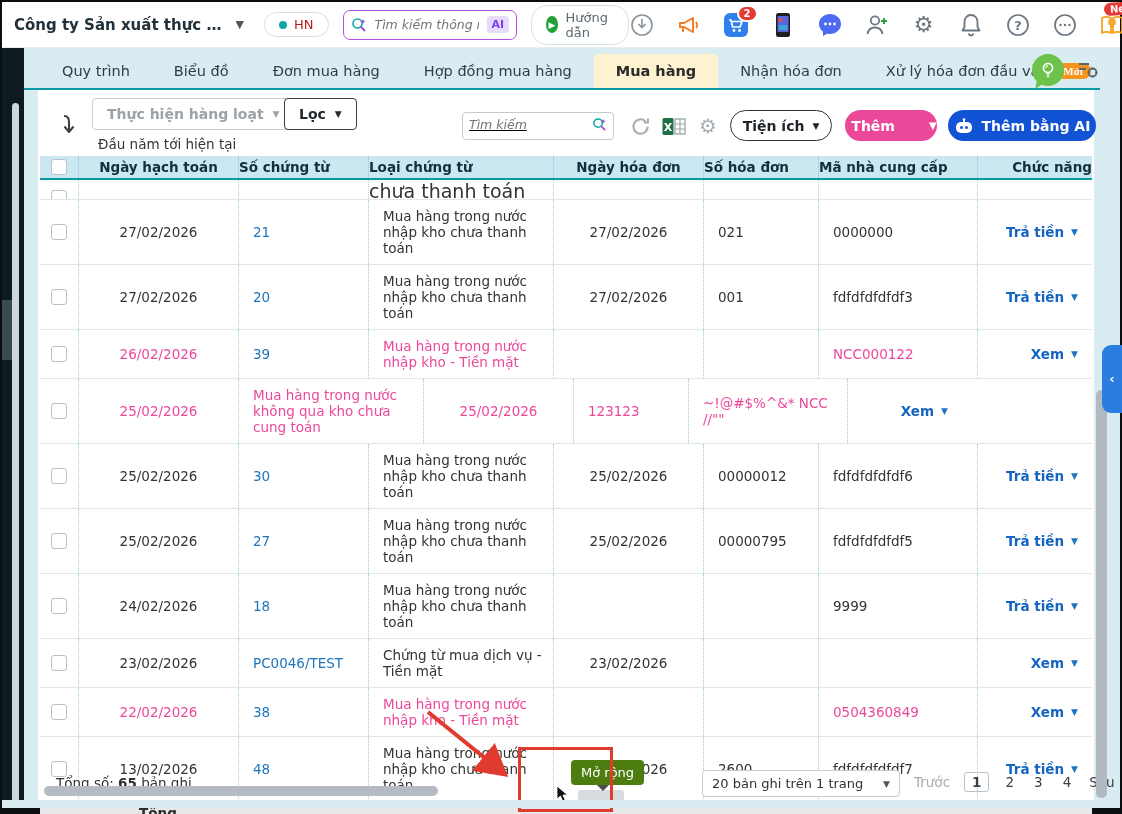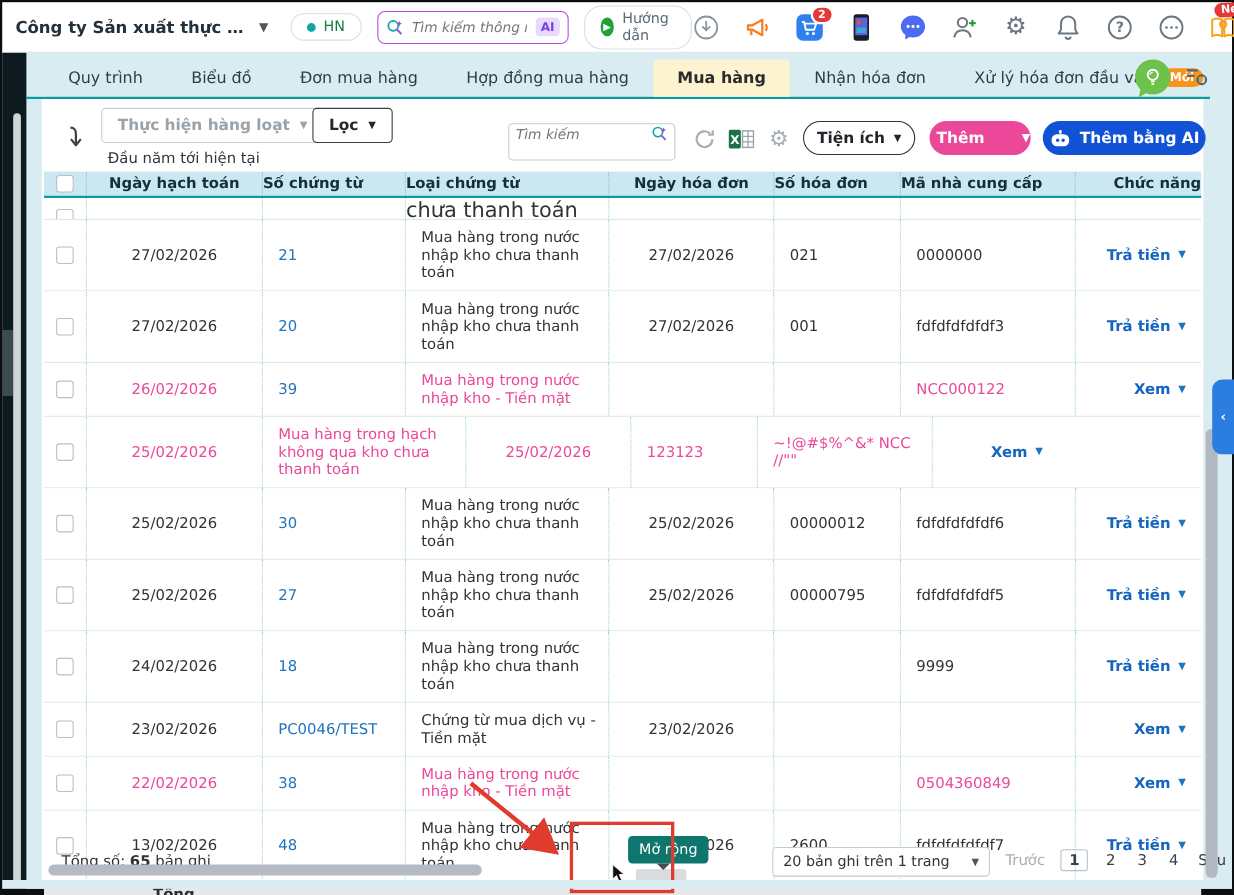--- a/index.html
+++ b/index.html
@@ -4,21 +4,21 @@
 <style>
   * { box-sizing: border-box; margin: 0; padding: 0; }
   html,body { width:1122px; height:814px; }
   body { font-family: "DejaVu Sans", "Liberation Sans", sans-serif; background:#111; position:relative; overflow:hidden; }
   .stage { position:absolute; left:0; top:0; width:1122px; height:814px; background:#0b0f12; }
 
   
   .topbar { position:absolute; left:2px; top:2px; width:1118px; height:46px; background:#fff; display:flex; align-items:center; padding:0 12px; border-bottom:1px solid #e3eef2; }
   .company { display:flex; align-items:center; gap:10px; font-size:15px; font-weight:bold; color:#22313a; max-width:230px; cursor:pointer; }
   .chev { font-size:11px; color:#555; }
-  .pill { display:flex; align-items:center; gap:7px; border:1px solid #d9dee2; border-radius:16px; padding:4px 14px; font-size:13px; color:#15803d; background:#fff; }
+  .pill { display:flex; align-items:center; gap:7px; border:1px solid #d9dee2; border-radius:16px; padding:4px 14px; font-size:13px; color:#b91c1c; background:#fff; }
   .dot-teal { width:8px; height:8px; border-radius:50%; background:#12a5a5; }
   .smart-search { display:flex; align-items:center; gap:8px; border:1.5px solid #b44fe0; border-radius:7px; height:30px; width:178px; padding:0 7px; margin-left:14px; }
   .smart-search input { border:none; outline:none; width:104px; font-size:12.5px; font-style:italic; color:#8a949c; font-family:inherit; }
   .ai-badge { background:#e6dbfa; color:#7b3ff2; font-size:11px; font-weight:bold; border-radius:4px; padding:2px 5px; }
   .guide { margin-left:14px; gap:8px; color:#5a6a72; cursor:pointer; }
   .playc { width:17px; height:17px; border-radius:50%; background:#21a038; color:#fff; font-size:9px; display:flex; align-items:center; justify-content:center; }
   .top-icons { margin-left:auto; display:flex; align-items:center; gap:21px; padding-right:4px; }
   .ticon { position:relative; width:26px; height:26px; display:flex; align-items:center; justify-content:center; cursor:pointer; }
   .badge-red { position:absolute; top:-7px; right:-9px; background:#e53935; color:#fff; border-radius:9px; font-size:10px; font-weight:bold; padding:1px 5px; border:2px solid #fff; }
   .badge-new { position:absolute; top:-10px; right:-16px; background:#e53935; color:#fff; border-radius:8px; font-size:10px; font-weight:bold; padding:1px 6px; transform:rotate(-4deg); }
@@ -26,34 +26,34 @@
   
   .main-bg { position:absolute; left:2px; top:48px; width:1118px; height:760px; background:#d9ecf1; }
   .left-rail { position:absolute; left:2px; top:48px; width:22px; height:760px; background:#0d1a1f; }
   .rail-track { position:absolute; left:10px; top:55px; width:7px; height:700px; background:#cfd6d9; border-radius:4px; }
   .rail-block { position:absolute; left:0; top:252px; width:10px; height:60px; background:#3c4b50; }
 
   
   .tabbar { position:absolute; left:24px; top:52px; width:1076px; height:38px; display:flex; border-bottom:2px solid #0a9aa3; }
   .tab { padding:9px 22px; font-size:14.5px; color:#2f3e46; cursor:pointer; white-space:nowrap; display:flex; align-items:center; gap:7px; }
   .tab.active { background:#fdf3d0; font-weight:bold; color:#2b2b2b; border-radius:4px 4px 0 0; }
-  .badge-moi { background:#f7941d; color:#fff; font-size:11px; font-weight:bold; border-radius:9px; padding:2px 8px; }
+  .badge-moi { background:#f7941d; color:#fff; font-size:11px; font-weight:bold; border-radius:9px; padding:2px 8px;font-family:Liberation Serif, serif; }
   .tab-right { position:absolute; right:2px; top:4px; display:flex; align-items:center; gap:12px; }
   .bulb-bubble { width:32px; height:32px; border-radius:50%; background:#6cc24a; position:relative; display:flex; align-items:center; justify-content:center; cursor:pointer; }
   .bulb-bubble::after { content:""; position:absolute; left:4px; bottom:-4px; width:0; height:0; border-left:9px solid #6cc24a; border-bottom:9px solid transparent; transform:rotate(12deg); }
 
   
   .panel { position:absolute; left:38px; top:90px; width:1056px; height:712px; background:#fff; }
 
   
   .toolbar { position:absolute; left:2px; top:8px; width:1052px; height:58px; }
   .btn-box { display:inline-flex; align-items:center; gap:9px; border:1px solid #c9ced2; border-radius:4px; height:32px; padding:0 14px; font-size:14px; font-weight:bold; color:#9aa3aa; background:#fff; cursor:default; }
   .btn-box.dark { border:1.5px solid #3a3f44; color:#23282c; cursor:pointer; }
   .period { position:absolute; left:58px; top:38px; font-size:13.5px; color:#30363b; }
-  .mini-search { position:absolute; left:422px; top:14px; width:152px; height:28px; border:1px solid #c3ccd2; border-radius:4px; display:flex; align-items:flex-end; padding:16px 6px; }
+  .mini-search { position:absolute; left:422px; top:14px; width:152px; height:28px; border:1px solid #c3ccd2; border-radius:4px; display:flex; align-items:flex-start; padding:4px 6px;text-decoration:underline; }
   .mini-search input { border:none; outline:none; flex:1; font-size:12.5px; font-style:italic; color:#8a949c; font-family:inherit; width:100px; }
   .tool-ic { position:absolute; top:16px; width:24px; height:24px; display:flex; align-items:center; justify-content:center; cursor:pointer; }
   .pill-btn { position:absolute; top:12px; height:31px; border-radius:16px; display:flex; align-items:center; justify-content:center; gap:8px; font-size:14px; font-weight:bold; cursor:pointer; }
   .utilities { left:690px; width:102px; border:1.5px solid #2e3338; color:#1f2428; background:#fff; }
   .add-btn { left:805px; width:92px; background:#ec4899; color:#fff; padding:0; }
   .add-btn .lbl { padding:0 10px 0 18px; }
   .add-btn .sep { width:1px; height:18px; background:rgba(255,255,255,.7); }
   .add-btn .car { padding:0 12px 0 8px; font-size:10px; }
   .add-ai { left:908px; width:148px; background:#1253d6; color:#fff; }
 
@@ -85,21 +85,21 @@
   .pagesize { position:absolute; left:662px; top:6px; width:198px; height:27px; border:1px solid #c3ccd2; border-radius:4px; display:flex; align-items:center; justify-content:space-between; padding:0 9px; font-size:13px; color:#2e3338; cursor:pointer; background:#fff; }
   .pager { position:absolute; left:874px; top:8px; display:flex; align-items:center; gap:14px; font-size:13.5px; }
   .pg-prev { color:#a7adb3; } .pg-next { color:#3a4045; cursor:pointer; }
   .pg-num { color:#3a4045; cursor:pointer; padding:1px 4px; }
   .pg-num.cur { border:1px solid #b9c0c6; border-radius:3px; font-weight:bold; padding:1px 7px; }
 
   .hscroll { position:absolute; left:6px; top:696px; width:394px; height:10px; background:#b4bbc2; border-radius:5px; }
   .vscroll { position:absolute; left:1096px; top:390px; width:11px; height:408px; background:#b2b9c1; border-radius:5px; }
 
   .expand-handle { position:absolute; left:540px; top:700px; width:46px; height:11px; background:#d8dcdf; border-radius:3px; }
-  .tooltip { position:absolute; left:533px; top:670px; background:#0f766e; color:#fff; font-size:13px; padding:5px 10px; border-radius:4px; }
+  .tooltip { position:absolute; left:533px; top:670px; background:#4d7c0f; color:#fff; font-size:13px; padding:5px 10px; border-radius:4px; }
   .tooltip::after { content:""; position:absolute; left:26px; bottom:-6px; border-left:6px solid transparent; border-right:6px solid transparent; border-top:6px solid #4c4c4c; }
 
   
   .side-tab { position:absolute; left:1102px; top:345px; width:20px; height:68px; background:#2b7de0; border-radius:9px 0 0 9px; color:#fff; display:flex; align-items:center; justify-content:center; font-size:12px; font-weight:bold; cursor:pointer; }
 
   
   .red-rect { position:absolute; left:518px; top:747px; width:95px; height:65px; border:3px solid #e13b30; pointer-events:none; }
   .anno-arrow { position:absolute; left:0; top:0; width:1122px; height:814px; pointer-events:none; }
   .cursor-arrow { position:absolute; left:556px; top:785px; pointer-events:none; }
 
@@ -420,21 +420,21 @@
                 <div class="">Xem</div>
                 <div class="car">▼</div>
               </div>
             </div>
           </div>
           <div class="trow green">
             <div class="cell c0">
               <div class="cb"></div>
             </div>
             <div class="cell c1">25/02/2026</div>
-            <div class="cell c3">Mua hàng trong hạch không qua kho chưa thanh toán</div>
+            <div class="cell c3">Mua hàng trong nước không qua kho chưa cung toán</div>
             <div class="cell c4">25/02/2026</div>
             <div class="cell c5">123123</div>
             <div class="cell c6">~!@#$%^&amp;* NCC //""</div>
             <div class="cell c7">
               <div class="action">
                 <div class="">Xem</div>
                 <div class="car">▼</div>
               </div>
             </div>
           </div>

